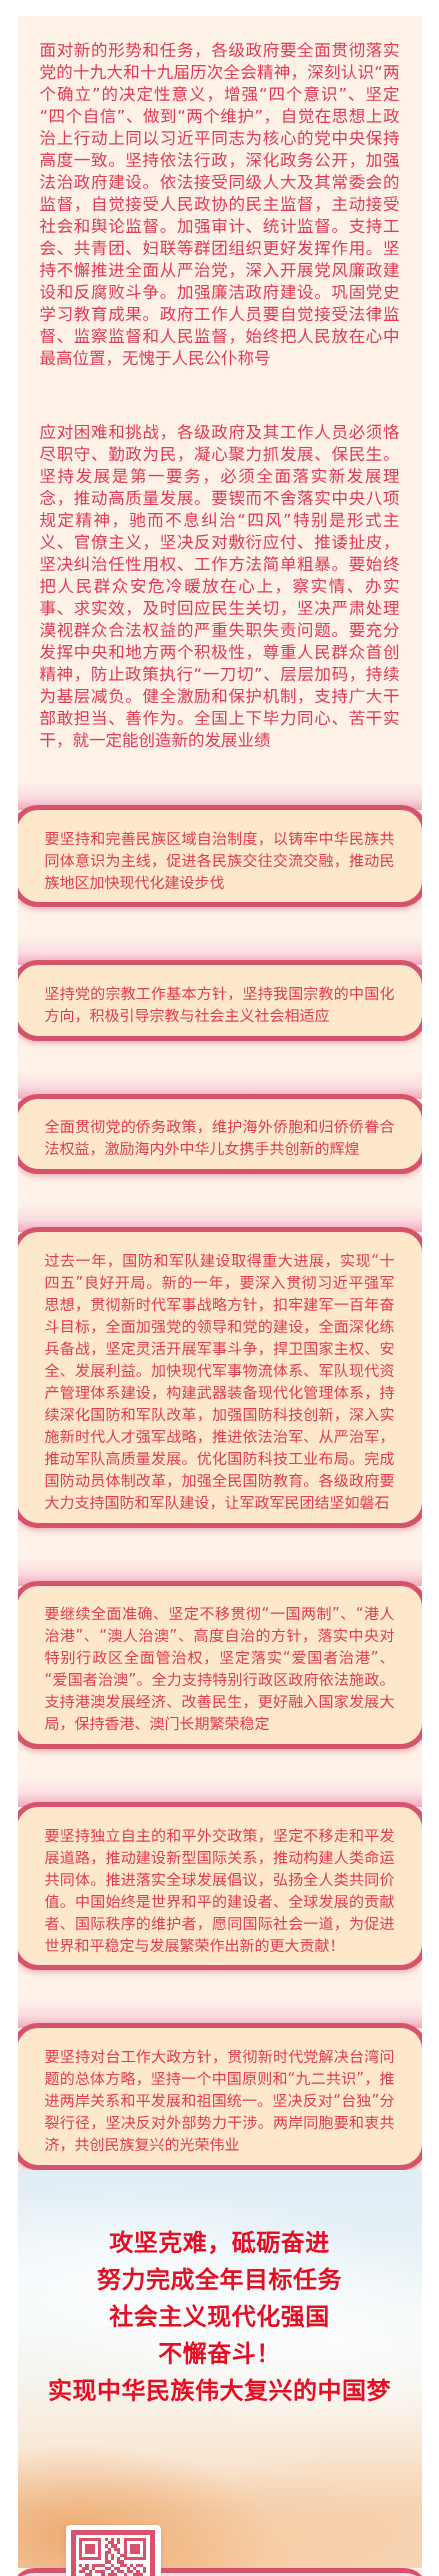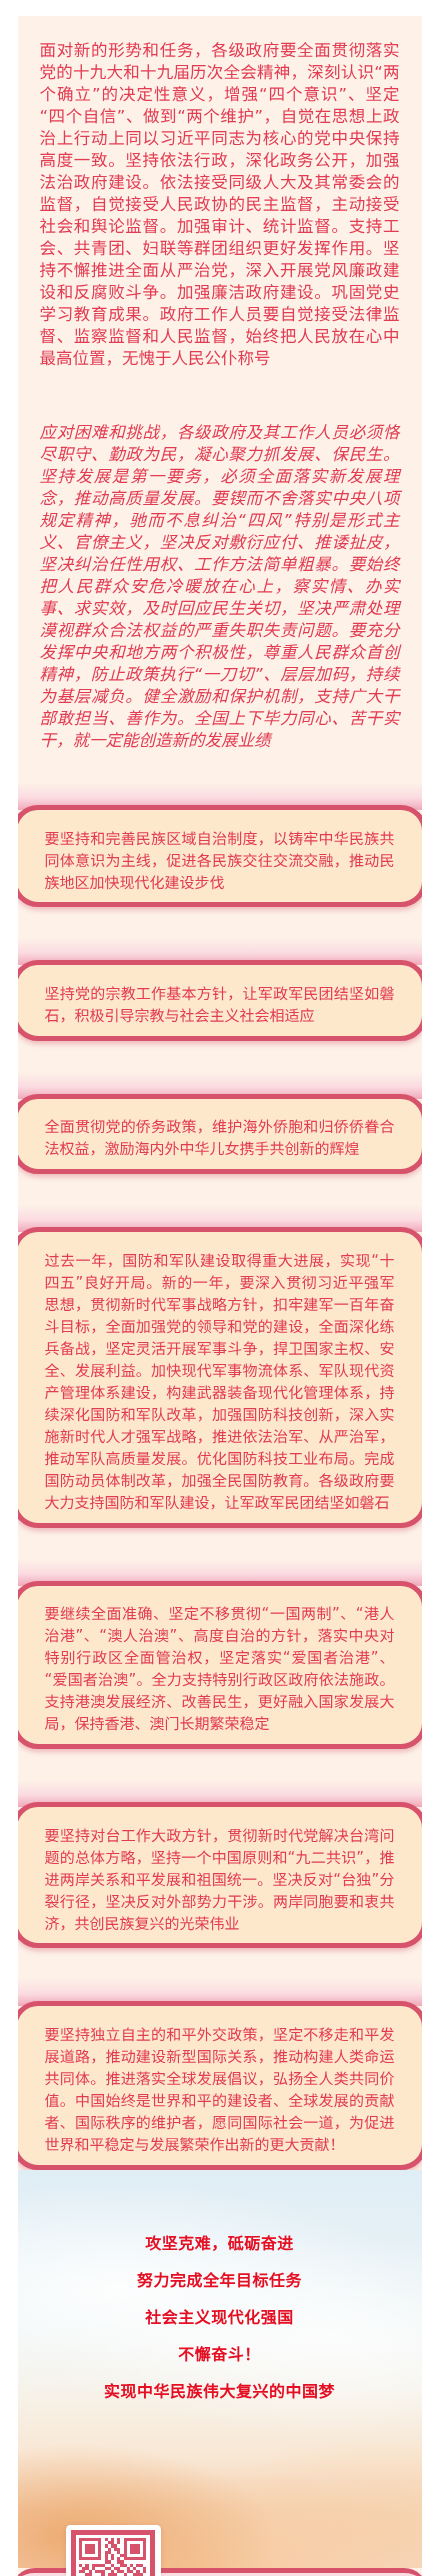--- a/index.html
+++ b/index.html
@@ -7,21 +7,21 @@
     position:relative;width:404px;height:2576px;margin:16px auto;overflow:hidden;
     background:#fdf1e8;
     font-family:"DejaVu Sans","Liberation Sans",sans-serif;
   }
   
   .intro{padding:24px 22px 0 22px;}
   .intro p{
     margin:0;font-size:16.5px;line-height:22px;color:#e23c52;
     text-align:justify;text-justify:inter-ideograph;
   }
-  .intro p + p{margin-top:52px;font-style:italic;}
+  .intro p + p{margin-top:52px;}
   
   .card{position:relative;margin-top:31px;padding-top:22px;}
   .card-band{
     position:absolute;top:0;left:0;right:0;height:27px;
     background:linear-gradient(180deg,#fdf1e8 0%,#fbdbe1 55%,#f0a8ba 100%);
   }
   .card-box{
     position:relative;margin:0 -5.5px;
     border:5px solid #d6536b;border-radius:26px;
     background:#fde8cc;
@@ -38,21 +38,21 @@
     background:
       radial-gradient(286px 132px at 14% 92%, rgba(234,158,92,.75), rgba(234,158,92,0) 70%),
       radial-gradient(341px 143px at 45% 100%, rgba(246,199,150,.85), rgba(246,199,150,0) 72%),
       radial-gradient(286px 132px at 90% 90%, rgba(247,208,168,.7), rgba(247,208,168,0) 70%),
       radial-gradient(385px 143px at 25% 30%, rgba(255,255,255,.9), rgba(255,255,255,0) 75%),
       radial-gradient(352px 132px at 78% 42%, rgba(255,255,255,.8), rgba(255,255,255,0) 75%),
       linear-gradient(180deg,#dfedf5 0%,#e6f1f6 18%,#eef5f6 38%,#f6f2e9 56%,#f9e7d4 72%,#f5d6bb 86%,#f8d9c8 100%);
   }
   .slogan{padding-top:55px;text-align:center;}
   .slogan p{
-    margin:0;font-size:16px;line-height:37px;font-weight:bold;
+    margin:0;font-size:24px;line-height:37px;font-weight:bold;
     color:#e50f23;letter-spacing:0.5px;
   }
   
   .footer{position:relative;height:108px;}
   .panel{
     position:absolute;top:0;bottom:0;left:-6.6px;right:-6.6px;
     border-top:5px solid #d6536b;border-radius:24px 24px 0 0;
     background:linear-gradient(180deg,#fcdfe5 0%,#f9ccd8 55%,#f6bed0 100%);
   }
   .qr-wrap{position:absolute;left:48px;top:-43px;width:95px;text-align:center;z-index:2;}
@@ -82,21 +82,21 @@
   <section class="card">
     <div class="card-band"></div>
     <div class="card-box">
       <p>要坚持和完善民族区域自治制度，以铸牢中华民族共同体意识为主线，促进各民族交往交流交融，推动民族地区加快现代化建设步伐</p>
     </div>
   </section>
 
   <section class="card">
     <div class="card-band"></div>
     <div class="card-box">
-      <p>坚持党的宗教工作基本方针，让军政军民团结坚如磐石，积极引导宗教与社会主义社会相适应</p>
+      <p>坚持党的宗教工作基本方针，坚持我国宗教的中国化方向，积极引导宗教与社会主义社会相适应</p>
     </div>
   </section>
 
   <section class="card">
     <div class="card-band"></div>
     <div class="card-box">
       <p>全面贯彻党的侨务政策，维护海外侨胞和归侨侨眷合法权益，激励海内外中华儿女携手共创新的辉煌</p>
     </div>
   </section>
 
@@ -110,28 +110,28 @@
   <section class="card">
     <div class="card-band"></div>
     <div class="card-box">
       <p>要继续全面准确、坚定不移贯彻“一国两制”、“港人治港”、“澳人治澳”、高度自治的方针，落实中央对特别行政区全面管治权，坚定落实“爱国者治港”、“爱国者治澳”。全力支持特别行政区政府依法施政。支持港澳发展经济、改善民生，更好融入国家发展大局，保持香港、澳门长期繁荣稳定</p>
     </div>
   </section>
 
   <section class="card">
     <div class="card-band"></div>
     <div class="card-box">
+      <p>要坚持独立自主的和平外交政策，坚定不移走和平发展道路，推动建设新型国际关系，推动构建人类命运共同体。推进落实全球发展倡议，弘扬全人类共同价值。中国始终是世界和平的建设者、全球发展的贡献者、国际秩序的维护者，愿同国际社会一道，为促进世界和平稳定与发展繁荣作出新的更大贡献！</p>
+    </div>
+  </section>
+
+  <section class="card">
+    <div class="card-band"></div>
+    <div class="card-box">
       <p>要坚持对台工作大政方针，贯彻新时代党解决台湾问题的总体方略，坚持一个中国原则和“九二共识”，推进两岸关系和平发展和祖国统一。坚决反对“台独”分裂行径，坚决反对外部势力干涉。两岸同胞要和衷共济，共创民族复兴的光荣伟业</p>
-    </div>
-  </section>
-
-  <section class="card">
-    <div class="card-band"></div>
-    <div class="card-box">
-      <p>要坚持独立自主的和平外交政策，坚定不移走和平发展道路，推动建设新型国际关系，推动构建人类命运共同体。推进落实全球发展倡议，弘扬全人类共同价值。中国始终是世界和平的建设者、全球发展的贡献者、国际秩序的维护者，愿同国际社会一道，为促进世界和平稳定与发展繁荣作出新的更大贡献！</p>
     </div>
   </section>
 
   <section class="sky">
     <div class="slogan">
       <p>攻坚克难，砥砺奋进</p>
       <p>努力完成全年目标任务</p>
       <p>社会主义现代化强国</p>
       <p>不懈奋斗！</p>
       <p>实现中华民族伟大复兴的中国梦</p>

